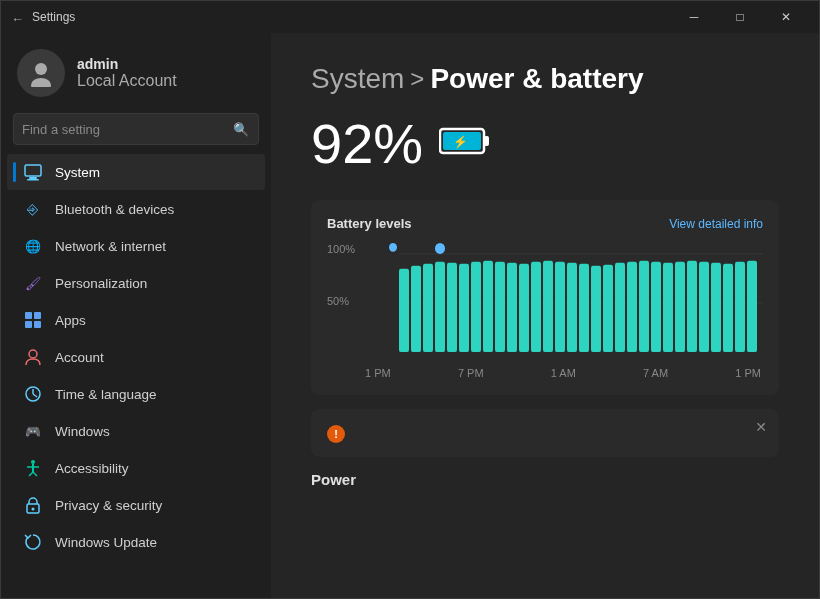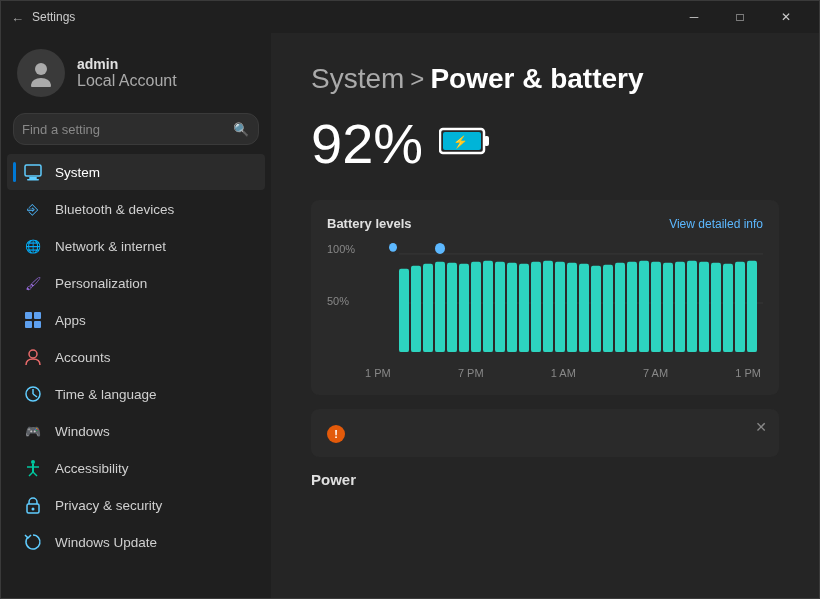--- a/index.html
+++ b/index.html
@@ -106,21 +106,21 @@
     .user-type {
       font-size: 16px;
       color: #aaa;
     }
     .search-box {
       margin: 4px 12px 8px 12px;
       display: flex;
       align-items: center;
       background: #2d2d2d;
       border: 1px solid #3a3a3a;
-      border-radius: 12px;
+      border-radius: 4px;
       padding: 0 8px;
       height: 32px;
     }
     .search-box input {
       background: transparent;
       border: none;
       outline: none;
       color: #ccc;
       font-size: 13px;
       flex: 1;
@@ -394,21 +394,21 @@
             </span>
             <span>Apps</span>
           </div>
           <div class="nav-item">
             <span class="nav-icon">
               <svg width="18" height="18" viewBox="0 0 18 18">
                 <circle cx="9" cy="6" r="4" stroke="#e86b6b" stroke-width="1.5" fill="none"></circle>
                 <path d="M2 17c0-4 3-6 7-6s7 2 7 6" stroke="#e86b6b" stroke-width="1.5" fill="none"></path>
               </svg>
             </span>
-            <span>Accounts</span>
+            <span>Account</span>
           </div>
           <div class="nav-item">
             <span class="nav-icon">
               <svg width="18" height="18" viewBox="0 0 18 18">
                 <circle cx="9" cy="9" r="7" stroke="#60cdff" stroke-width="1.5" fill="none"></circle>
                 <line x1="9" y1="4" x2="9" y2="9" stroke="#60cdff" stroke-width="1.5"></line>
                 <line x1="9" y1="9" x2="13" y2="12" stroke="#60cdff" stroke-width="1.5"></line>
               </svg>
             </span>
             <span>Time &amp; language</span>

